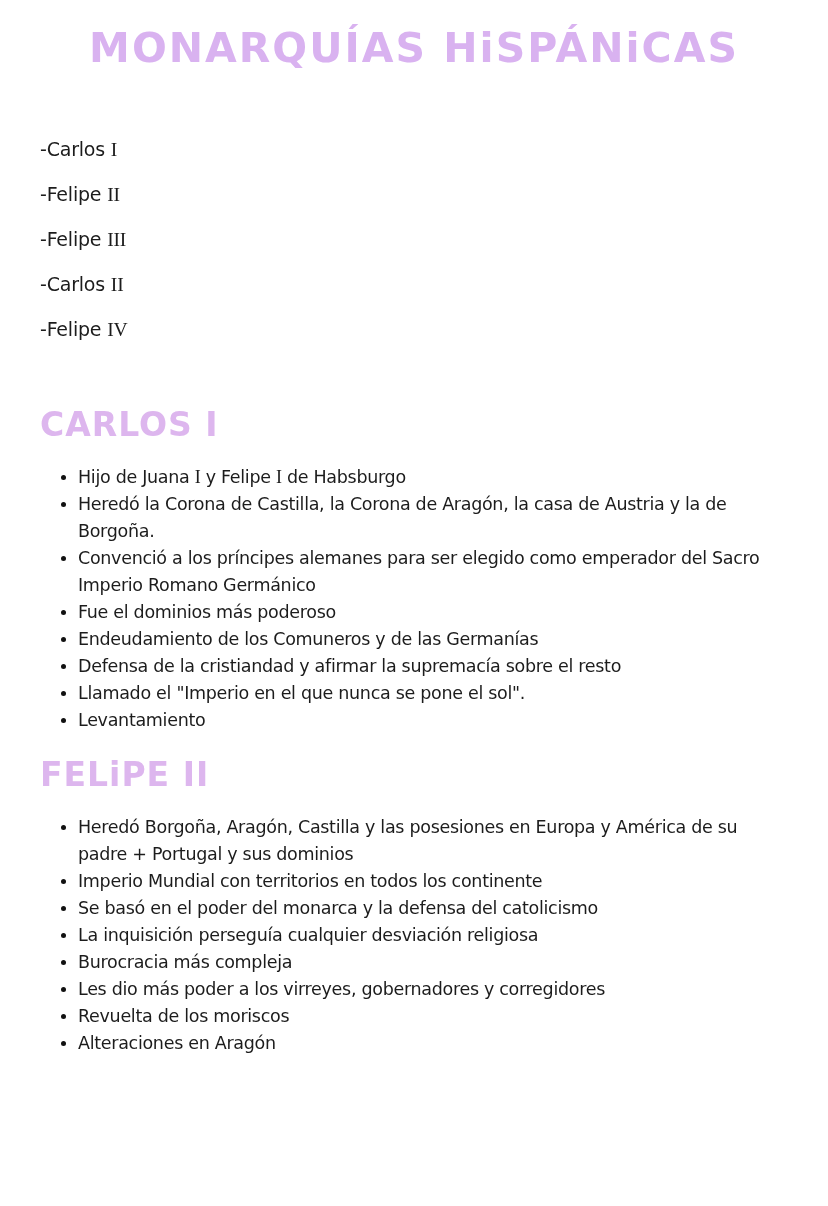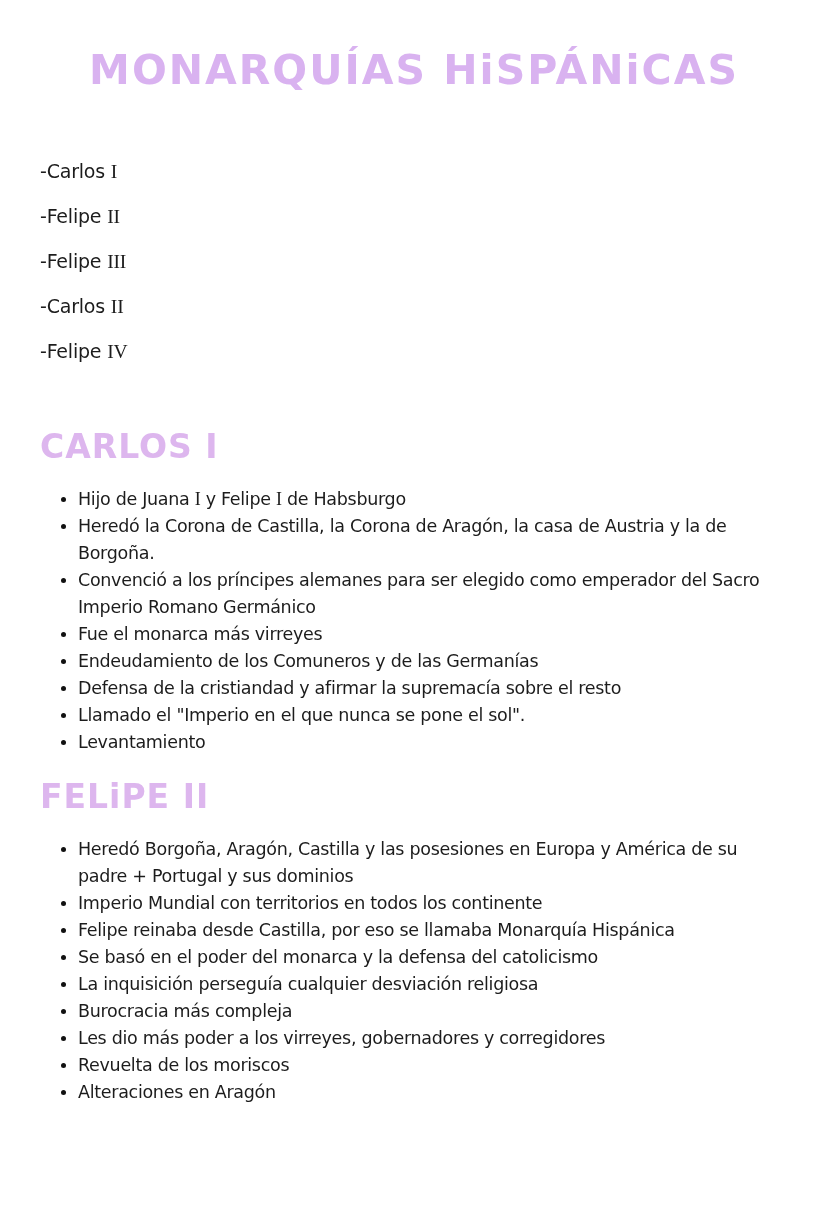--- a/index.html
+++ b/index.html
@@ -8,21 +8,21 @@
     --text:#1c1c1c;
   }
   html,body{margin:0;padding:0;background:#ffffff;}
   body{
     width:828px;height:1206px;overflow:hidden;
     font-family:"DejaVu Sans","Liberation Sans",sans-serif;
     color:var(--text);
   }
   .page{width:828px;height:1206px;box-sizing:border-box;padding:0 40px;}
   .doc-title{
-    margin:0;padding-top:46px;
+    margin:0;padding-top:24px;
     text-align:center;
     font-size:41px;line-height:1.2;
     font-weight:bold;
     letter-spacing:2px;
     color:var(--accent-title);
     font-family:"DejaVu Sans",sans-serif;
   }
   .kings{margin-top:54px;}
   .king-item{
     font-size:19px;line-height:44px;
@@ -76,33 +76,32 @@
     <div class="king-item romanize">-Felipe <span class="rn">IV</span></div>
   </div>
 
   <h2 class="section-heading heading-carlos">CARLOS I</h2>
   <ul class="bullets">
     <li class="romanize">Hijo de Juana <span class="rn">I</span> y Felipe <span class="rn">I</span> de Habsburgo</li>
     <li class="romanize">Heredó la Corona de Castilla, la Corona de Aragón, la casa de Austria y la de
 Borgoña.</li>
     <li class="romanize">Convenció a los príncipes alemanes para ser elegido como emperador del Sacro
 Imperio Romano Germánico</li>
-    <li class="romanize">Fue el monarca más virreyes</li>
+    <li class="romanize">Fue el dominios más poderoso</li>
     <li class="romanize">Endeudamiento de los Comuneros y de las Germanías</li>
     <li class="romanize">Defensa de la cristiandad y afirmar la supremacía sobre el resto</li>
     <li class="romanize">Llamado el "Imperio en el que nunca se pone el sol".</li>
     <li class="romanize">Levantamiento</li>
   </ul>
 
   <h2 class="section-heading heading-felipe">FELiPE II</h2>
   <ul class="bullets">
     <li class="romanize">Heredó Borgoña, Aragón, Castilla y las posesiones en Europa y América de su
 padre + Portugal y sus dominios</li>
     <li class="romanize">Imperio Mundial con territorios en todos los continente</li>
-    <li class="romanize">Felipe reinaba desde Castilla, por eso se llamaba Monarquía Hispánica</li>
     <li class="romanize">Se basó en el poder del monarca y la defensa del catolicismo</li>
     <li class="romanize">La inquisición perseguía cualquier desviación religiosa</li>
     <li class="romanize">Burocracia más compleja</li>
     <li class="romanize">Les dio más poder a los virreyes, gobernadores y corregidores</li>
     <li class="romanize">Revuelta de los moriscos</li>
     <li class="romanize">Alteraciones en Aragón</li>
   </ul>
 
 </div>
 

